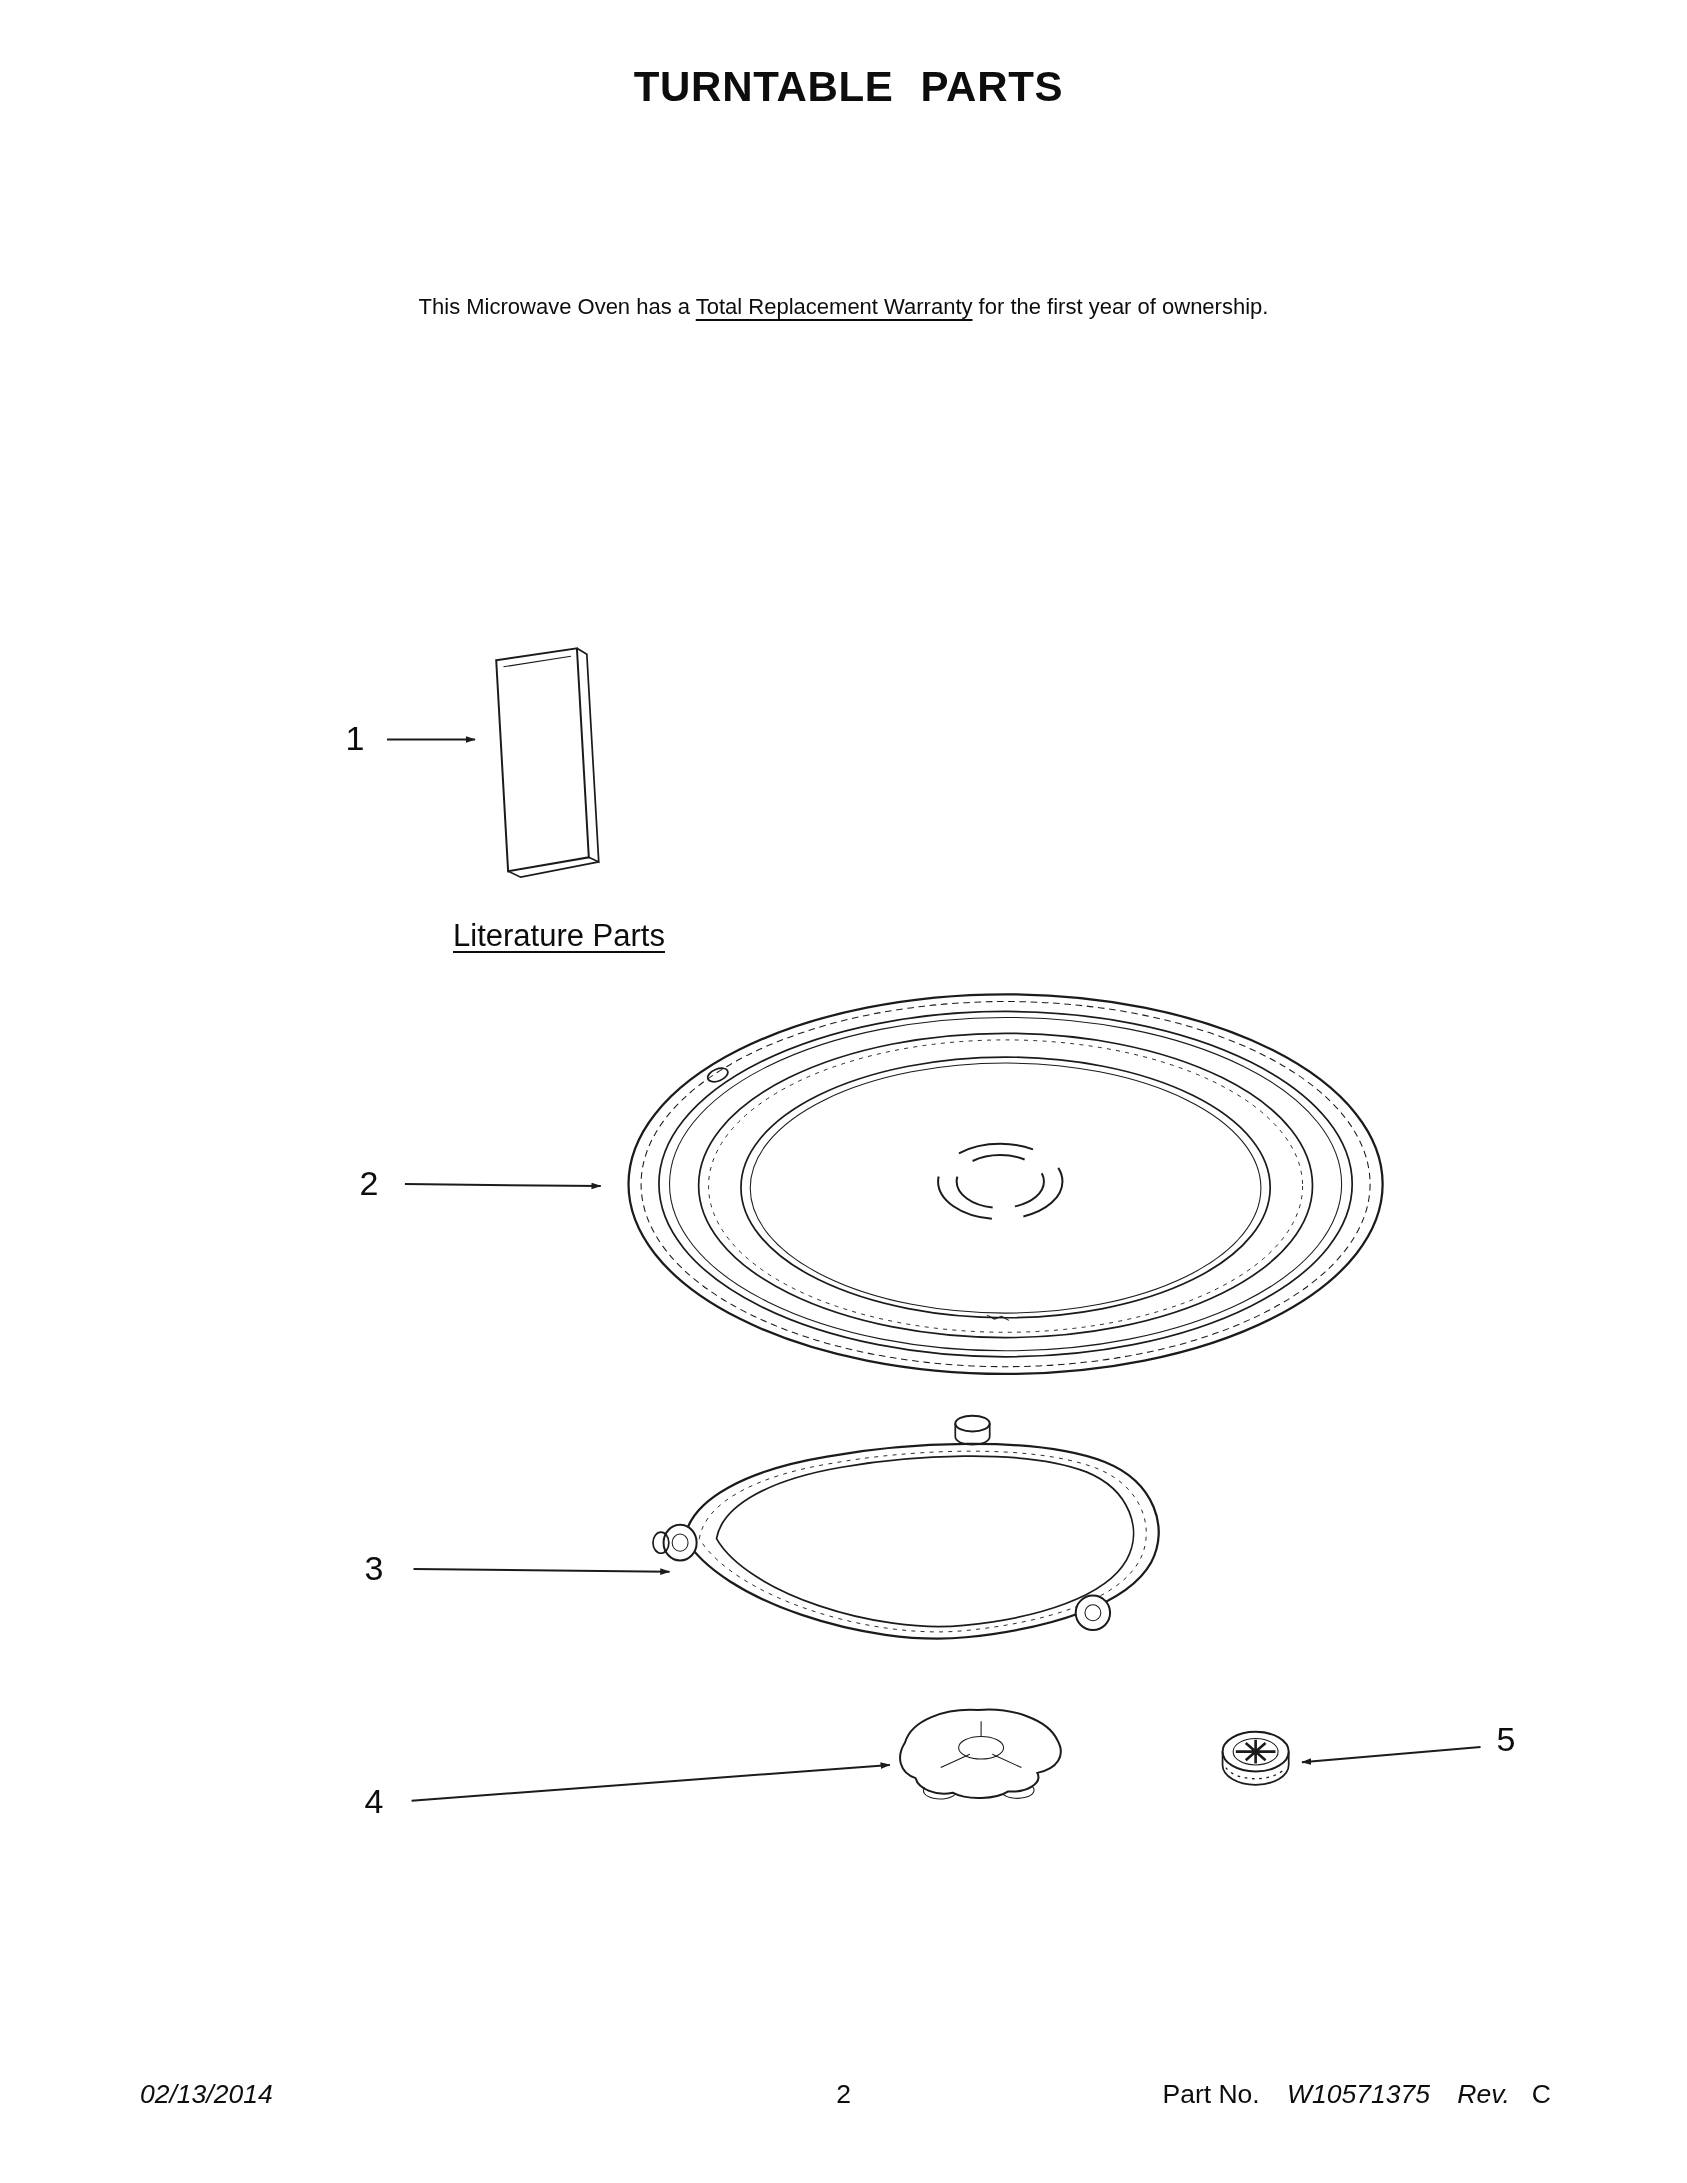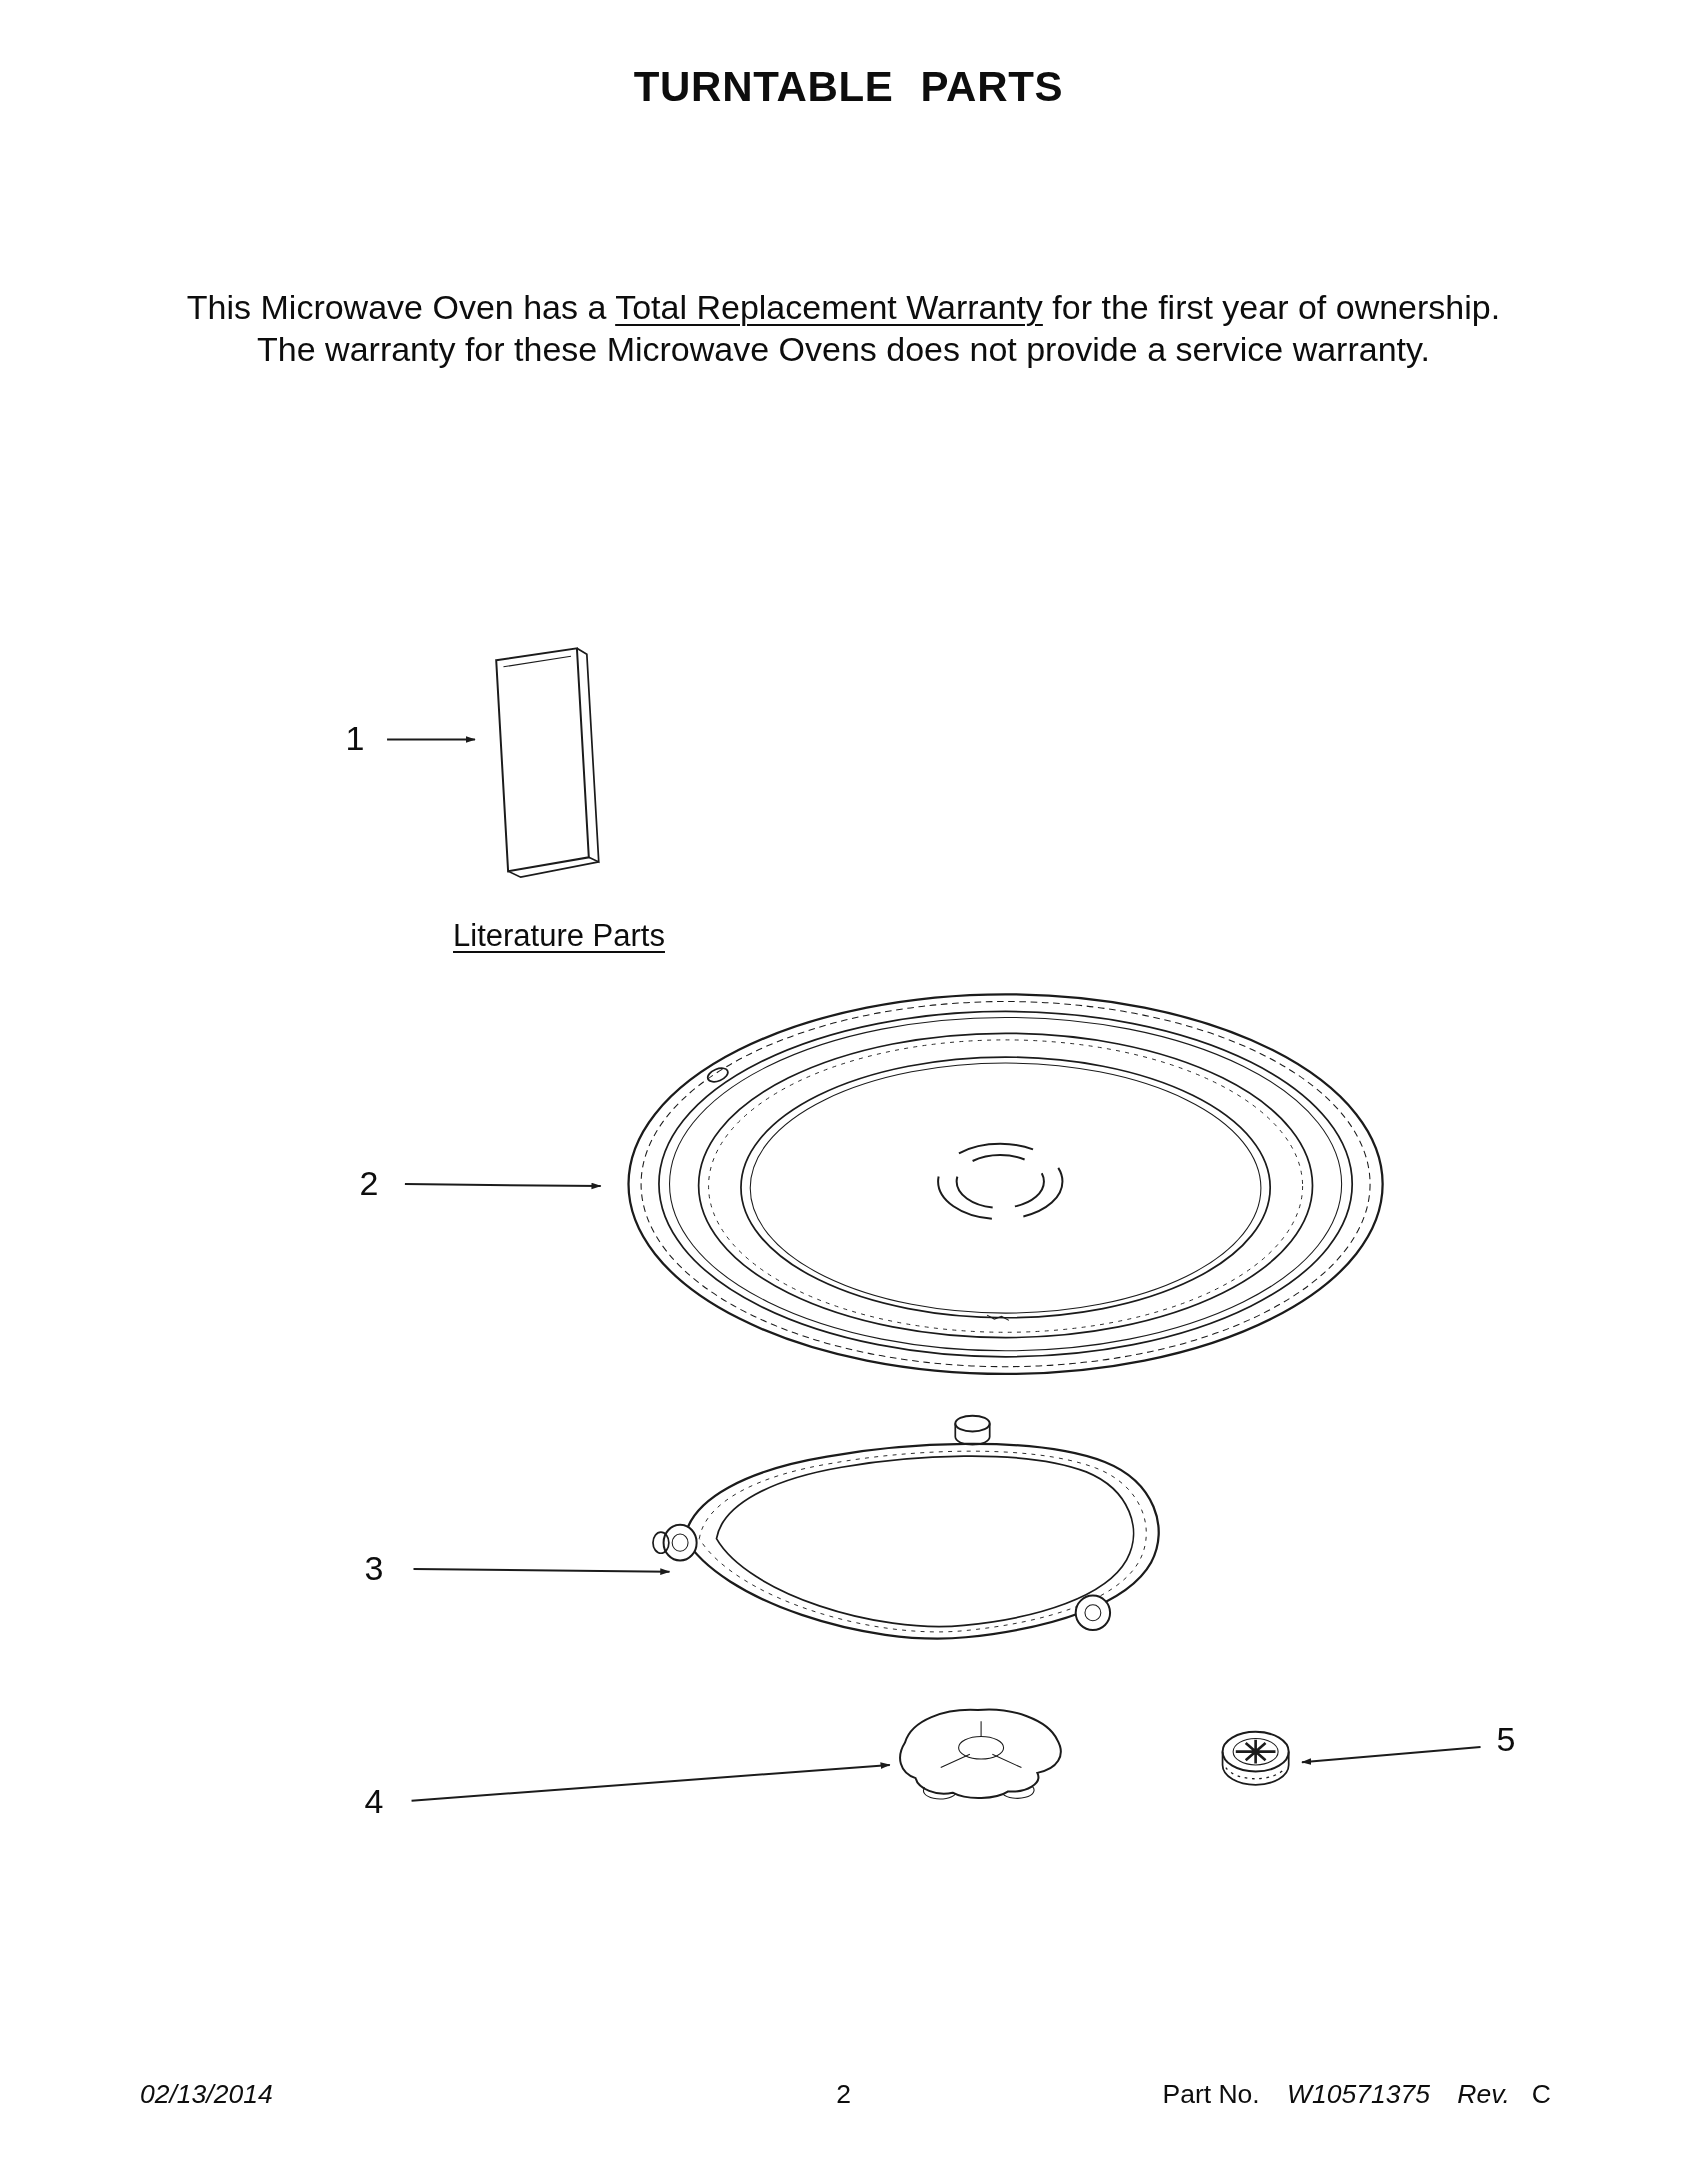--- a/index.html
+++ b/index.html
@@ -20,21 +20,21 @@
     font-size:42px;
     font-weight:bold;
     letter-spacing:0.7px;
     word-spacing:14.6px;
     color:#0d0d0d;
   }
   .warranty{
     position:absolute;
     top:286px; left:0; width:100%;
     text-align:center;
-    font-size:34px;
+    font-size:22px;
     line-height:42px;
     color:#0d0d0d;
   }
   .warranty p{margin:0;}
   .warranty .last-line{margin-top:37px;}
   .u{
     text-decoration:underline;
     text-decoration-thickness:2px;
     text-underline-offset:4.6px;
   }
@@ -89,21 +89,20 @@
 </style>
 </head>
 <body>
 
 <div class="page">
 
   <h1 class="title">TURNTABLE PARTS</h1>
 
   <div class="warranty">
     <p><span>This Microwave Oven has a </span><span class="u">Total Replacement Warranty</span><span> for the first year of ownership.</span></p>
-    <p>The warranty for these Microwave Ovens does not provide a service warranty.</p>
   </div>
 
   <svg class="diagram-svg" viewBox="0 0 2550 3300" xmlns="http://www.w3.org/2000/svg">
     <defs>
       <marker id="arrowhead" markerWidth="16" markerHeight="12" refX="14" refY="5" orient="auto" markerUnits="userSpaceOnUse">
         <path d="M0,0 L15,5 L0,10 Z" fill="#1b1b1b"></path>
       </marker>
     </defs>
 
     <g>

